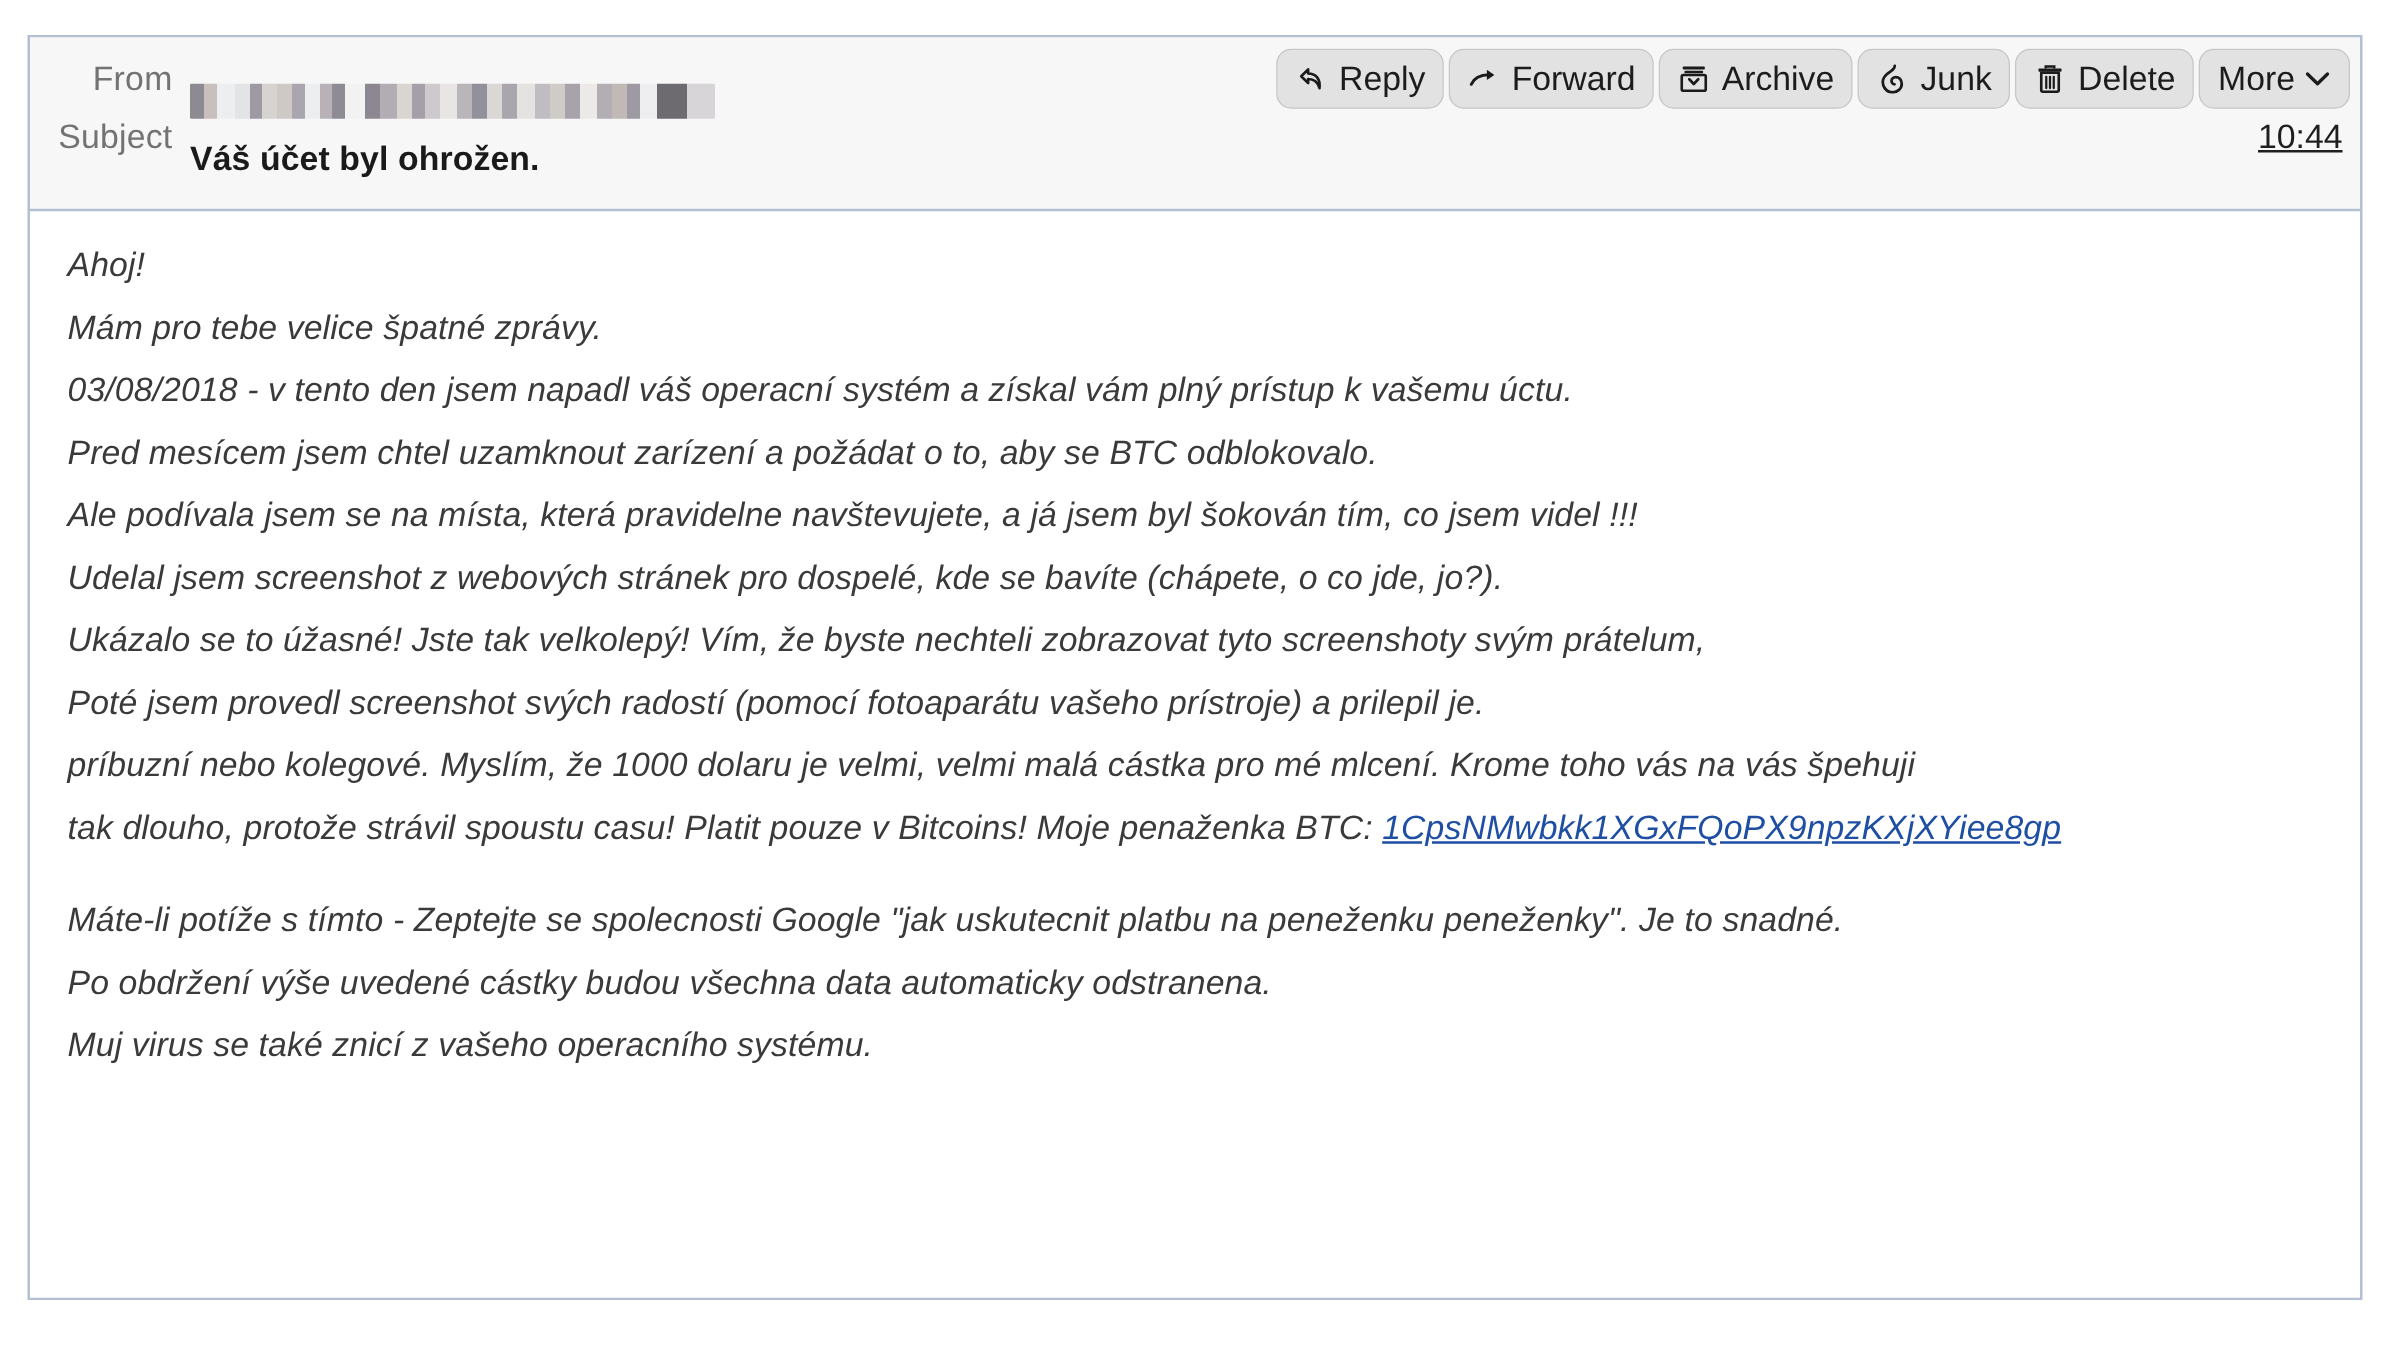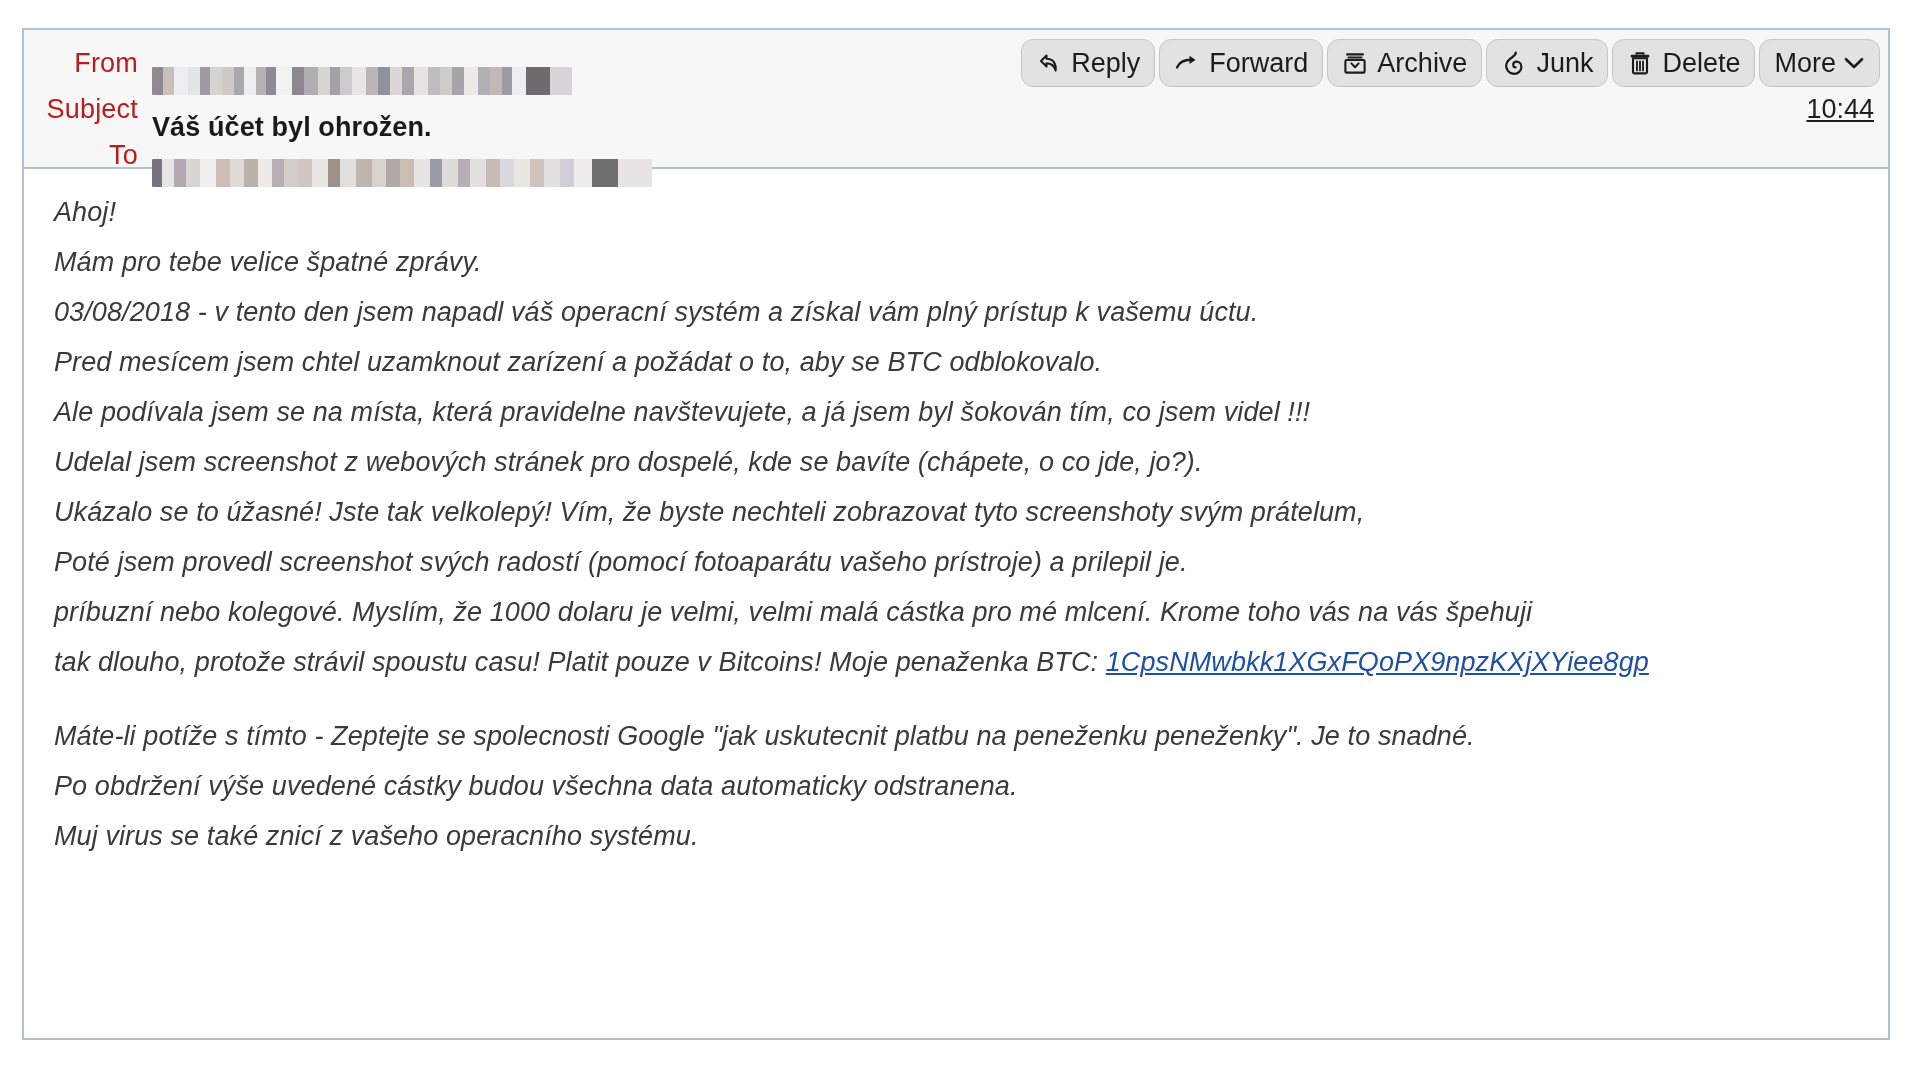--- a/index.html
+++ b/index.html
@@ -50,21 +50,21 @@
   }
   .hdr-row.row-from    { top: 10px; }
   .hdr-row.row-subject { top: 56px; }
   .hdr-row.row-to      { top: 102px; }
 
   .hdr-label {
     width: 128px;
     text-align: right;
     padding-right: 14px;
     box-sizing: border-box;
-    color: #b91c1c;
+    color: #737373;
     font-size: 27px;
     font-weight: 400;
     letter-spacing: .2px;
     flex: 0 0 auto;
   }
 
   .hdr-value {
     flex: 1 1 auto;
     min-width: 0;
     display: flex;
@@ -252,26 +252,20 @@
         </div>
       </div>
 
       <div class="hdr-row row-subject">
         <div class="hdr-label">Subject</div>
         <div class="hdr-value">
           <span class="subject-text">Váš účet byl ohrožen.</span>
         </div>
       </div>
 
-      <div class="hdr-row row-to">
-        <div class="hdr-label">To</div>
-        <div class="hdr-value">
-          <span class="redacted to-bar"></span>
-        </div>
-      </div>
 
       <div class="timestamp">10:44</div>
 
       <div class="toolbar">
 
         <div class="tb-btn">
           <span class="tb-ico">
             <svg width="24" height="24" viewBox="0 0 24 24">
               <path d="M9.5 4.5 L4 10 L9.5 15.5 L9.5 12.2 C14.5 12.2 17.2 14.4 18.6 19.6 C19.4 12.6 16.2 7.8 9.5 7.8 Z" fill="none" stroke="#1b1b1b" stroke-width="2.1" stroke-linejoin="round" stroke-linecap="round"></path>
             </svg>

